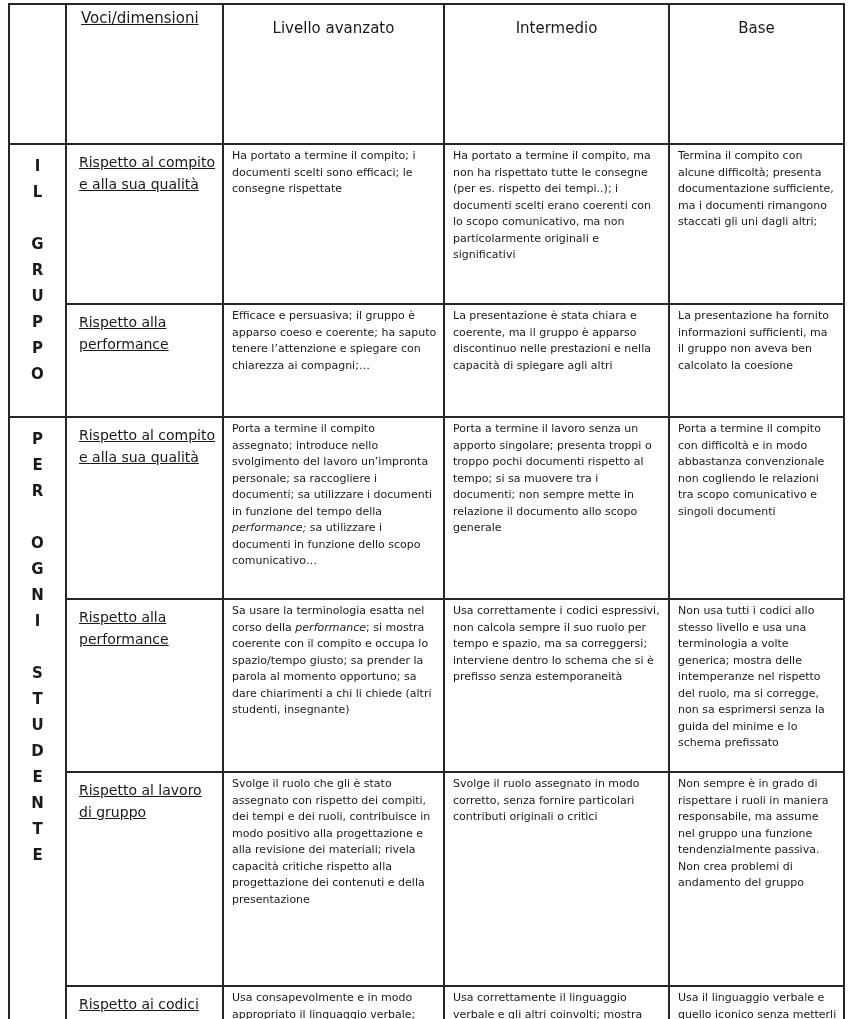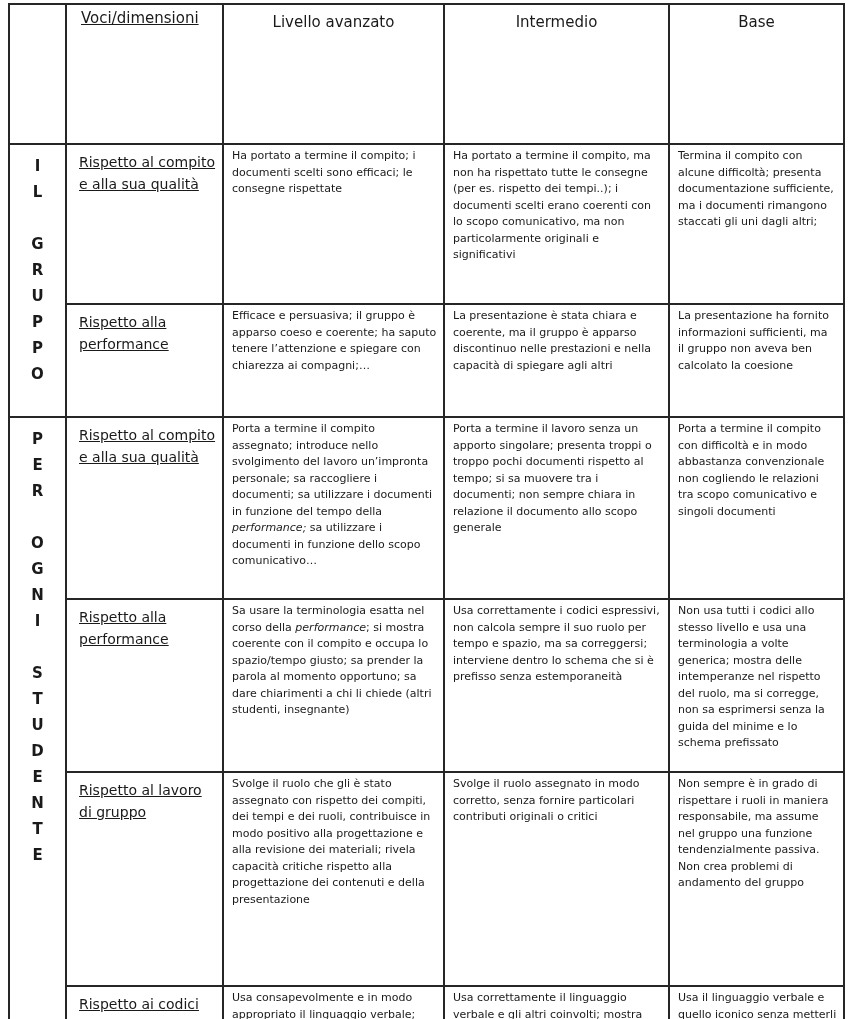--- a/index.html
+++ b/index.html
@@ -44,21 +44,21 @@
   td.voci-head {
     font-size: 15px;
     padding: 4px 6px 2px 14px;
     vertical-align: top;
   }
   td.voci-head span { text-decoration: underline; }
   td.level-head {
     font-size: 15px;
     text-align: center;
     vertical-align: middle;
-    padding: 8px 4px;
+    padding: 14px 4px;
   }
   td.group-cell {
     text-align: center;
     vertical-align: top;
     font-weight: bold;
     font-size: 15px;
     line-height: 26px;
     white-space: pre-line;
     padding-top: 8px;
   }
@@ -139,21 +139,21 @@
 U
 D
 E
 N
 T
 E</td>
     <td class="voce-cell">
       <span>Rispetto al compito e alla sua qualità</span>
     </td>
     <td class="desc-cell">Porta a termine il compito assegnato; introduce nello svolgimento del lavoro un’impronta personale; sa raccogliere i documenti; sa utilizzare i documenti in funzione del tempo della <i>performance;</i> sa utilizzare i documenti in funzione dello scopo comunicativo…</td>
-    <td class="desc-cell">Porta a termine il lavoro senza un apporto singolare; presenta troppi o troppo pochi documenti rispetto al tempo; si sa muovere tra i documenti; non sempre chiara in relazione il documento allo scopo generale</td>
+    <td class="desc-cell">Porta a termine il lavoro senza un apporto singolare; presenta troppi o troppo pochi documenti rispetto al tempo; si sa muovere tra i documenti; non sempre mette in relazione il documento allo scopo generale</td>
     <td class="desc-cell">Porta a termine il compito con difficoltà e in modo abbastanza convenzionale non cogliendo le relazioni tra scopo comunicativo e singoli documenti</td>
   </tr>
   <tr class="r-4">
     <td class="voce-cell">
       <span>Rispetto alla performance</span>
     </td>
     <td class="desc-cell">Sa usare la terminologia esatta nel corso della <i>performance</i>; si mostra coerente con il compito e occupa lo spazio/tempo giusto; sa prender la parola al momento opportuno; sa dare chiarimenti a chi li chiede (altri studenti, insegnante)</td>
     <td class="desc-cell">Usa correttamente i codici espressivi, non calcola sempre il suo ruolo per tempo e spazio, ma sa correggersi; interviene dentro lo schema che si è prefisso senza estemporaneità</td>
     <td class="desc-cell">Non usa tutti i codici allo stesso livello e usa una terminologia a volte generica; mostra delle intemperanze nel rispetto del ruolo, ma si corregge, non sa esprimersi senza la guida del minime e lo schema prefissato</td>
   </tr>

